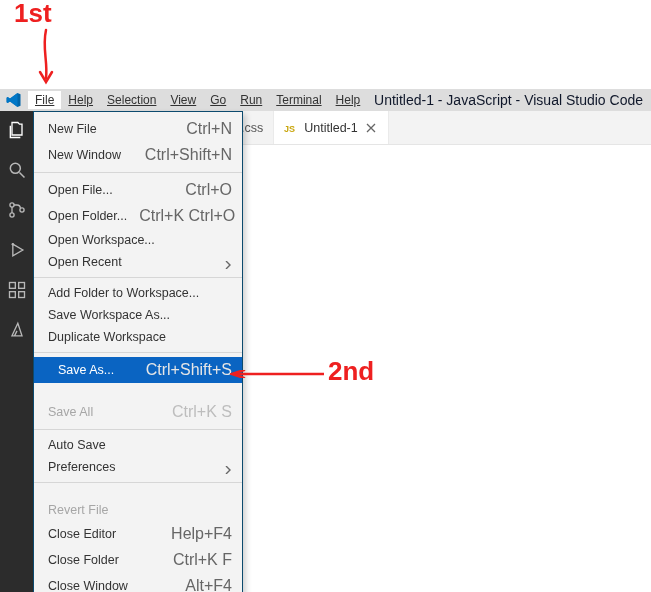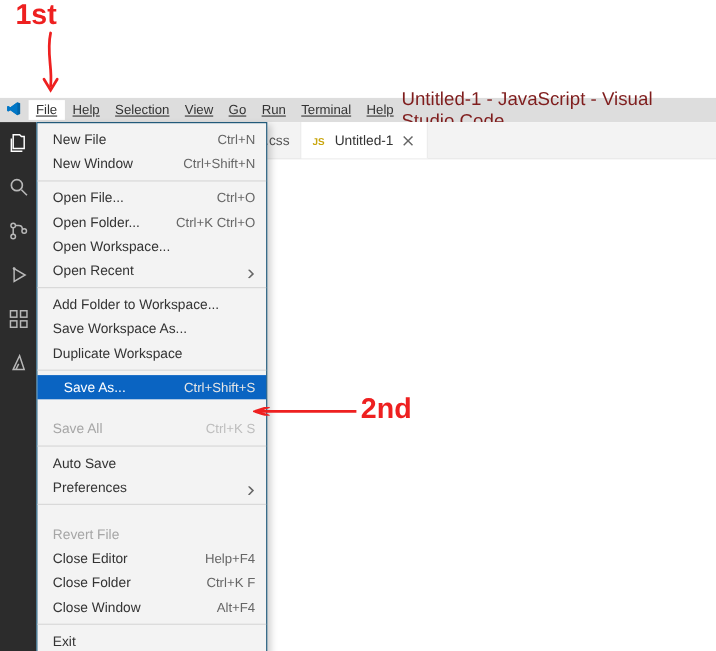--- a/index.html
+++ b/index.html
@@ -53,21 +53,21 @@
     font-size: 12px;
     color: #333;
   }
   .titlebar .vs-logo {
     width: 16px; height: 16px;
     margin-right: 6px;
   }
   .menubar .menu-item { padding: 2px 7px; color: #333; cursor: default; }
   .menubar .menu-item.active { background: #ffffff; }
   .titlebar .spacer { flex: 1; }
-  .titlebar .window-title { color: #7f1d1d; font-size: 17px; padding-right: 8px; }
+  .titlebar .window-title { color: #0f172a; font-size: 14px; padding-right: 8px; }
   .main {
     flex: 1;
     display: flex;
     background: #fff;
     position: relative;
   }
   .activitybar {
     width: 33px;
     background: #2c2c2c;
     display: flex;
@@ -102,21 +102,21 @@
     color: #333;
     cursor: default;
     white-space: nowrap;
   }
   .dropdown .dd-item.highlight {
     background: #0a64c2;
     color: #fff;
     padding-left: 24px;
   }
   .dropdown .dd-item .label { flex: 1; }
-  .dropdown .dd-item .shortcut { color: #666; font-size: 12px; padding-left: 12px; }
+  .dropdown .dd-item .shortcut { color: #666; font-size: 16px; padding-left: 12px; }
   .dropdown .dd-item.highlight .shortcut { color: #e6e6e6; }
   .dropdown .dd-item.disabled { color: #a6a6a6; margin-top: 16px; }
   .dropdown .dd-item.disabled .shortcut { color: #bdbdbd; }
   .dropdown .dd-sep {
     height: 1px;
     background: #d6d6d6;
     margin: 4px 0;
   }
   .chev {
     width: 8px; height: 8px;

